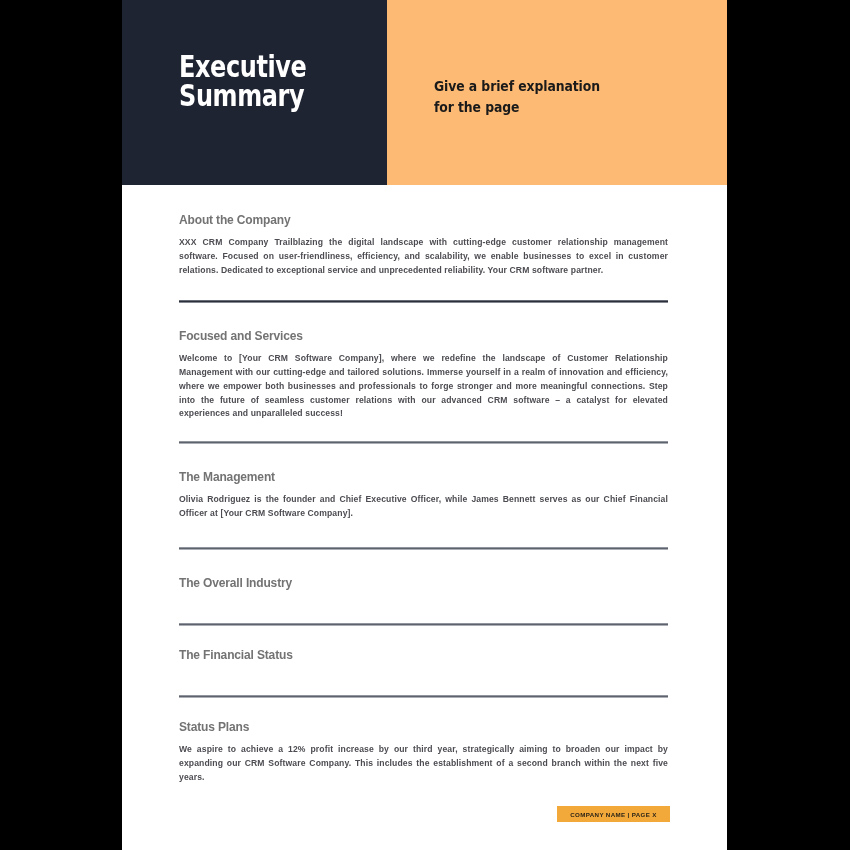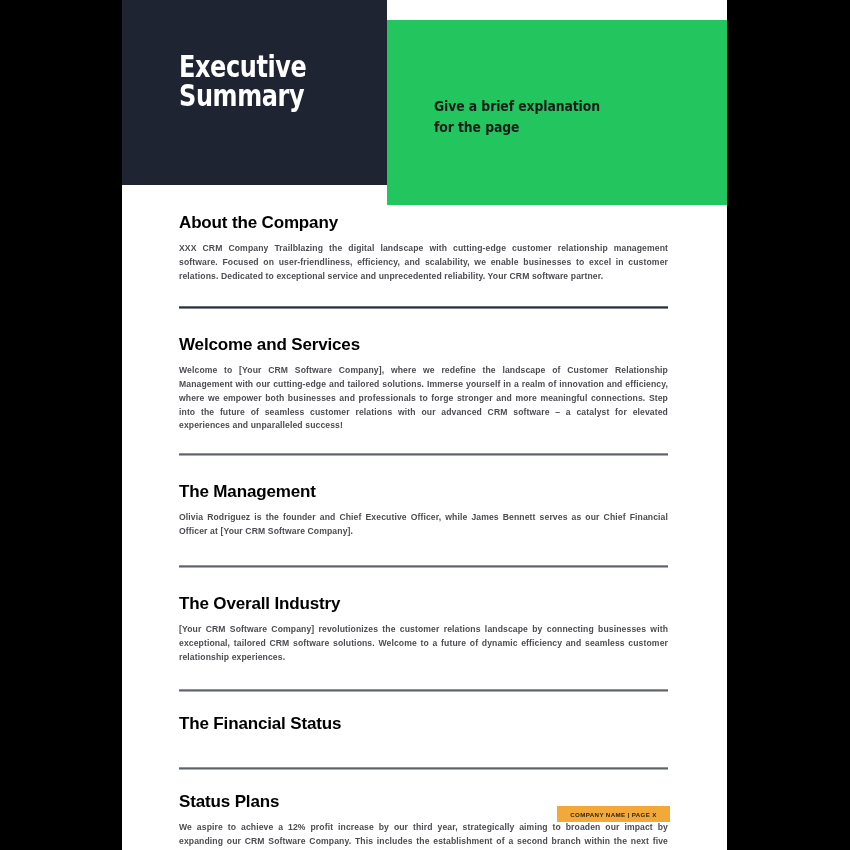--- a/index.html
+++ b/index.html
@@ -39,24 +39,23 @@
   .header-left {
     width: 265px;
     height: 185px;
     background: #1f2433;
     position: relative;
     box-sizing: border-box;
   }
   .header-right {
     width: 340px;
     height: 185px;
-    background: #22c55e;
+    background: #fdba74;
     position: relative;
     box-sizing: border-box;
-    margin-top: 20px;
   }
   .doc-title {
     position: absolute;
     left: 57px;
     top: 53px;
     color: #ffffff;
     font-family: "DejaVu Sans", sans-serif;
     font-weight: 700;
     font-size: 30px;
     line-height: 0.95;
@@ -82,24 +81,24 @@
 
   
   .body-wrap {
     position: absolute;
     left: 57px;
     top: 185px;
     width: 489px;
   }
   .section { position: relative; }
   .sec-title {
-    color: #000000;
-    font-family: "Liberation Sans", sans-serif;
-    font-weight: 700;
-    font-size: 17px;
+    color: #737373;
+    font-family: "Liberation Sans", sans-serif;
+    font-weight: 700;
+    font-size: 12px;
     letter-spacing: -0.15px;
     margin: 0 0 9px 0;
   }
   .sec-body {
     color: #4c4c52;
     font-family: "Liberation Sans", sans-serif;
     font-weight: 700;
     font-size: 8.6px;
     line-height: 1.62;
     text-align: justify;
@@ -163,40 +162,39 @@
     <div class="section">
       <h2 class="sec-title">About the Company</h2>
       <p class="sec-body">XXX CRM Company Trailblazing the digital landscape with cutting-edge customer relationship management software. Focused on user-friendliness, efficiency, and scalability, we enable businesses to excel in customer relations. Dedicated to exceptional service and unprecedented reliability. Your CRM software partner.</p>
     </div>
 
     <div class="sp-22"></div>
     <div class="divider"></div>
     <div class="sp-26"></div>
 
     <div class="section">
-      <h2 class="sec-title">Welcome and Services</h2>
+      <h2 class="sec-title">Focused and Services</h2>
       <p class="sec-body">Welcome to [Your CRM Software Company], where we redefine the landscape of Customer Relationship Management with our cutting-edge and tailored solutions. Immerse yourself in a realm of innovation and efficiency, where we empower both businesses and professionals to forge stronger and more meaningful connections. Step into the future of seamless customer relations with our advanced CRM software – a catalyst for elevated experiences and unparalleled success!</p>
     </div>
 
     <div class="sp-20"></div>
     <div class="divider thin"></div>
     <div class="sp-26"></div>
 
     <div class="section">
       <h2 class="sec-title">The Management</h2>
       <p class="sec-body">Olivia Rodriguez is the founder and Chief Executive Officer, while James Bennett serves as our Chief Financial Officer at [Your CRM Software Company].</p>
     </div>
 
     <div class="sp-26"></div>
     <div class="divider thin"></div>
     <div class="sp-26"></div>
 
     <div class="section">
       <h2 class="sec-title">The Overall Industry</h2>
-      <p class="sec-body">[Your CRM Software Company] revolutionizes the customer relations landscape by connecting businesses with exceptional, tailored CRM software solutions. Welcome to a future of dynamic efficiency and seamless customer relationship experiences.</p>
     </div>
 
     <div class="sp-24"></div>
     <div class="divider thin"></div>
     <div class="sp-22"></div>
 
     <div class="section">
       <h2 class="sec-title">The Financial Status</h2>
     </div>
 

